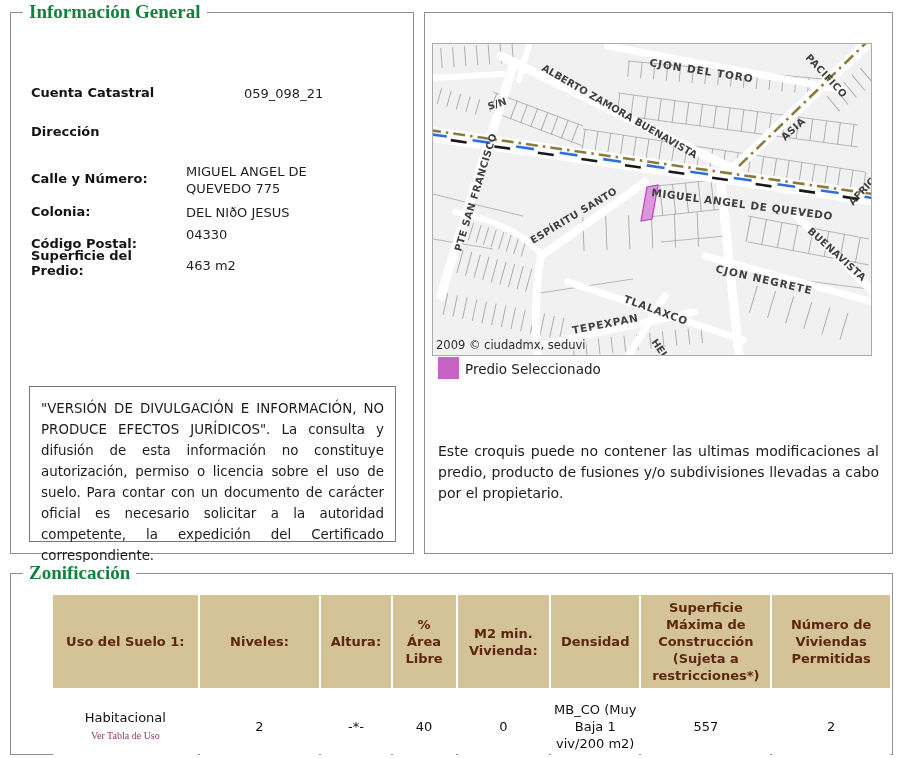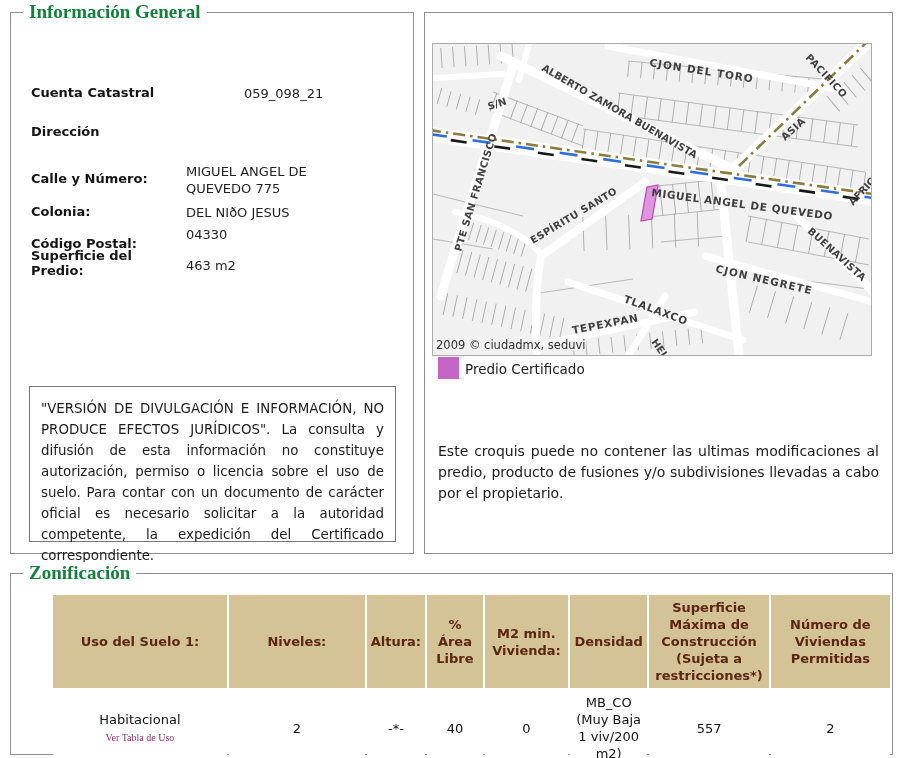--- a/index.html
+++ b/index.html
@@ -20,21 +20,21 @@
   .street-label{font-family:"DejaVu Sans",sans-serif;font-weight:bold;fill:#3f3f3f;}
   #map-copyright{font-family:"DejaVu Sans",sans-serif;font-size:11.5px;fill:#2e2e2e;font-weight:normal;
         paint-order:stroke;stroke:#f1f1f1;stroke-width:3px;}
   #legend-swatch{position:absolute;left:13px;top:344px;width:21px;height:22px;background:#c663c6;}
   #legend-label{position:absolute;left:40px;top:348px;font-size:13.5px;color:#1c1c1c;}
   #map-note{position:absolute;left:13px;top:428px;width:441px;text-align:justify;line-height:21px;
         font-size:14px;color:#1c1c1c;}
   
   #zoni-table{position:absolute;left:40px;top:19px;border-collapse:separate;border-spacing:2px;}
   #zoni-table th{background:#d5c398;color:#5c2610;font-weight:bold;font-size:13px;text-align:center;
-        vertical-align:middle;padding:4px 3px;height:76px;line-height:17px;}
+        vertical-align:middle;padding:4px 9px;height:76px;line-height:17px;}
   #zoni-table td{background:#fff;color:#111;font-size:13px;text-align:center;vertical-align:middle;
         padding:4px 2px;height:64px;line-height:17px;}
   .uso-link{font-family:"Liberation Serif",serif;font-size:10px;color:#993366;text-decoration:none;display:inline-block;margin-top:1px;cursor:pointer;}
   .c1{width:180px}.c2{width:140px}.c3{width:52px}.c4{width:52px}.c5{width:78px}.c6{width:72px}.c7{width:114px}.c8{width:118px}
 </style>
 </head>
 <body>
 
 <div id="page">
 
@@ -145,21 +145,21 @@
           <text class="street-label" x="190" y="258" font-size="10.5" letter-spacing="0.8" transform="rotate(20 190 258)">TLALAXCO</text>
           <text class="street-label" x="140" y="290" font-size="10.5" letter-spacing="0.8" transform="rotate(-11 140 290)">TEPEXPAN</text>
           <text class="street-label" x="218" y="298" font-size="10" transform="rotate(55 218 298)">HEL</text>
         </g>
 
         <text id="map-copyright" x="3" y="305">2009 © ciudadmx, seduvi</text>
       </svg>
     </div>
 
     <div id="legend-swatch"></div>
-    <div id="legend-label">Predio Certificado</div>
+    <div id="legend-label">Predio Seleccionado</div>
 
     <div id="map-note">Este croquis puede no contener las ultimas modificaciones al predio, producto de fusiones y/o subdivisiones llevadas a cabo por el propietario.</div>
   </div>
 
   <div class="panel" style="left:10px;top:573px;width:881px;height:180px;">
     <span class="panel-legend">Zonificación</span>
 
     <table id="zoni-table">
       <thead>
         <tr>

